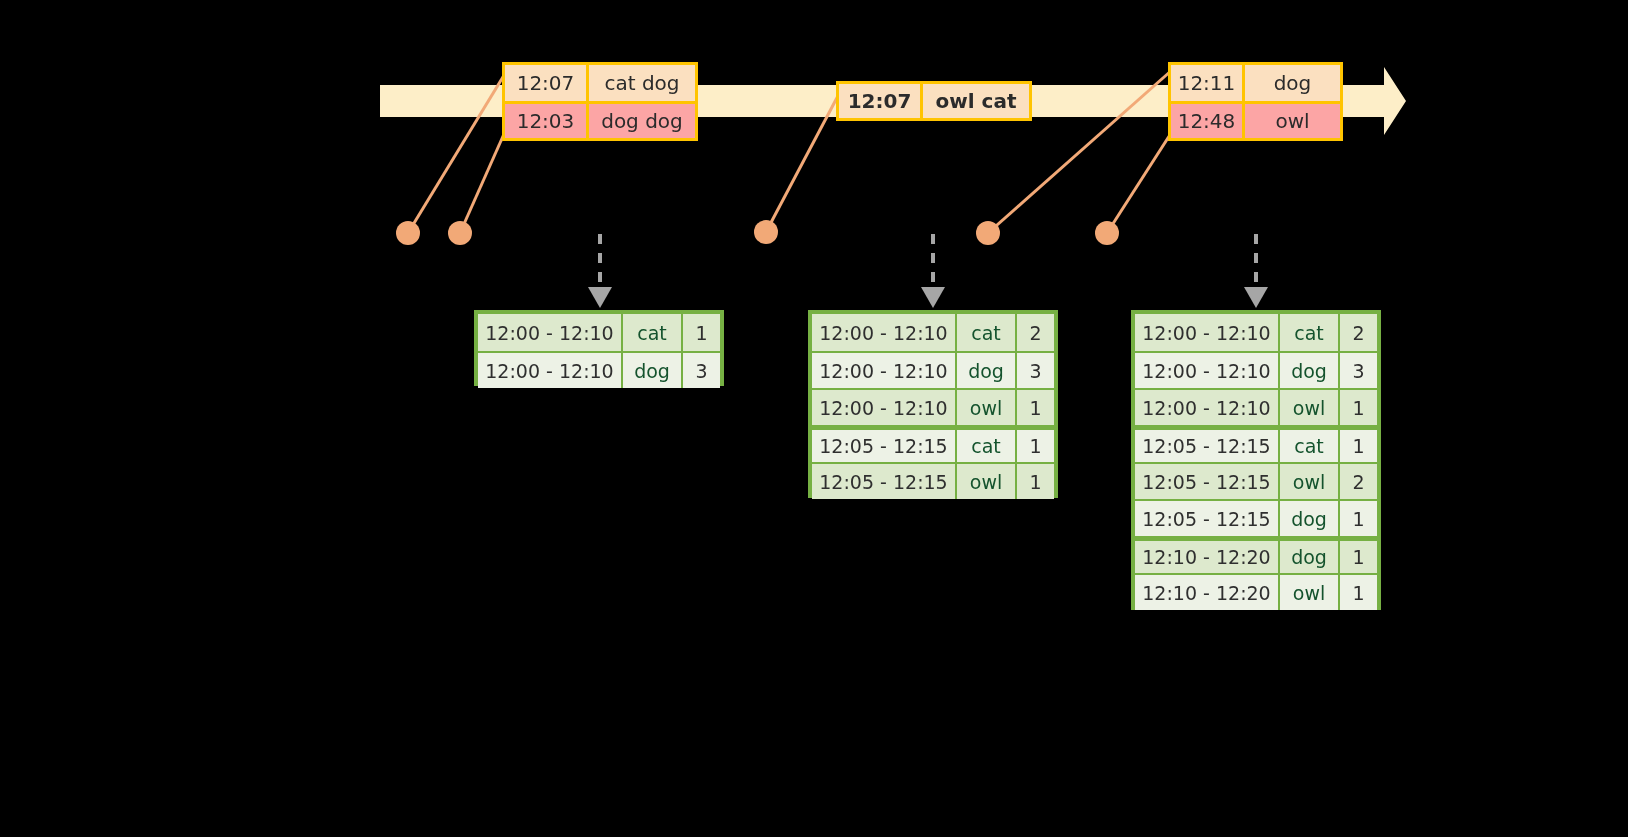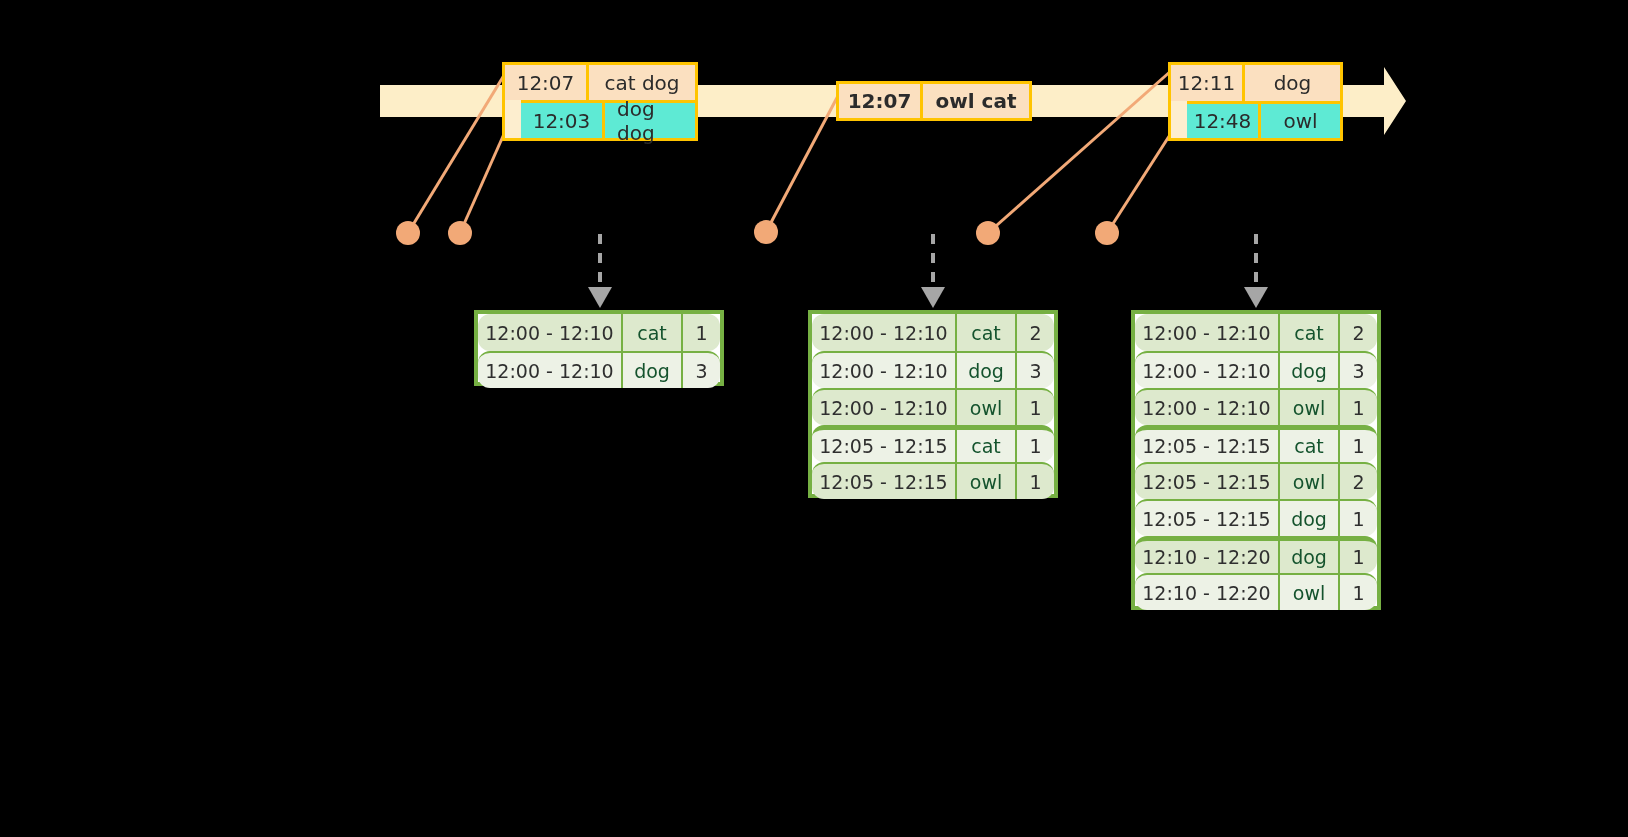--- a/index.html
+++ b/index.html
@@ -59,21 +59,21 @@
   }
   .event-row {
     display: flex;
     height: 38px;
     box-sizing: border-box;
   }
   .event-row + .event-row {
     border-top: 3px solid #ffc400;
   }
   .event-row.shade-a { background: #fbe0c0; }
-  .event-row.shade-b { background: #5eead4; margin-left: 16px; }
+  .event-row.shade-b { background: #fca5a5; }
   .event-time {
     width: 84px;
     box-sizing: border-box;
     border-right: 3px solid #ffc400;
     display: flex;
     align-items: center;
     justify-content: center;
     font-size: 20px;
     color: #2b2b2b;
   }
@@ -107,21 +107,20 @@
   .result-table {
     position: absolute;
     border: 4px solid #76b043;
     box-sizing: border-box;
     background: #ffffff;
   }
   .tbl-row {
     display: flex;
     height: 37px;
     box-sizing: border-box;
-    border-radius: 12px;
   }
   .tbl-row.shade-a { background: #dde9cd; }
   .tbl-row.shade-b { background: #edf2e6; }
   .tbl-row + .tbl-row { border-top: 2px solid #76b043; }
   .tbl-row.group-end + .tbl-row { border-top: 5px solid #76b043; }
   .cell-window {
     box-sizing: border-box;
     border-right: 2px solid #76b043;
     display: flex;
     align-items: center;

